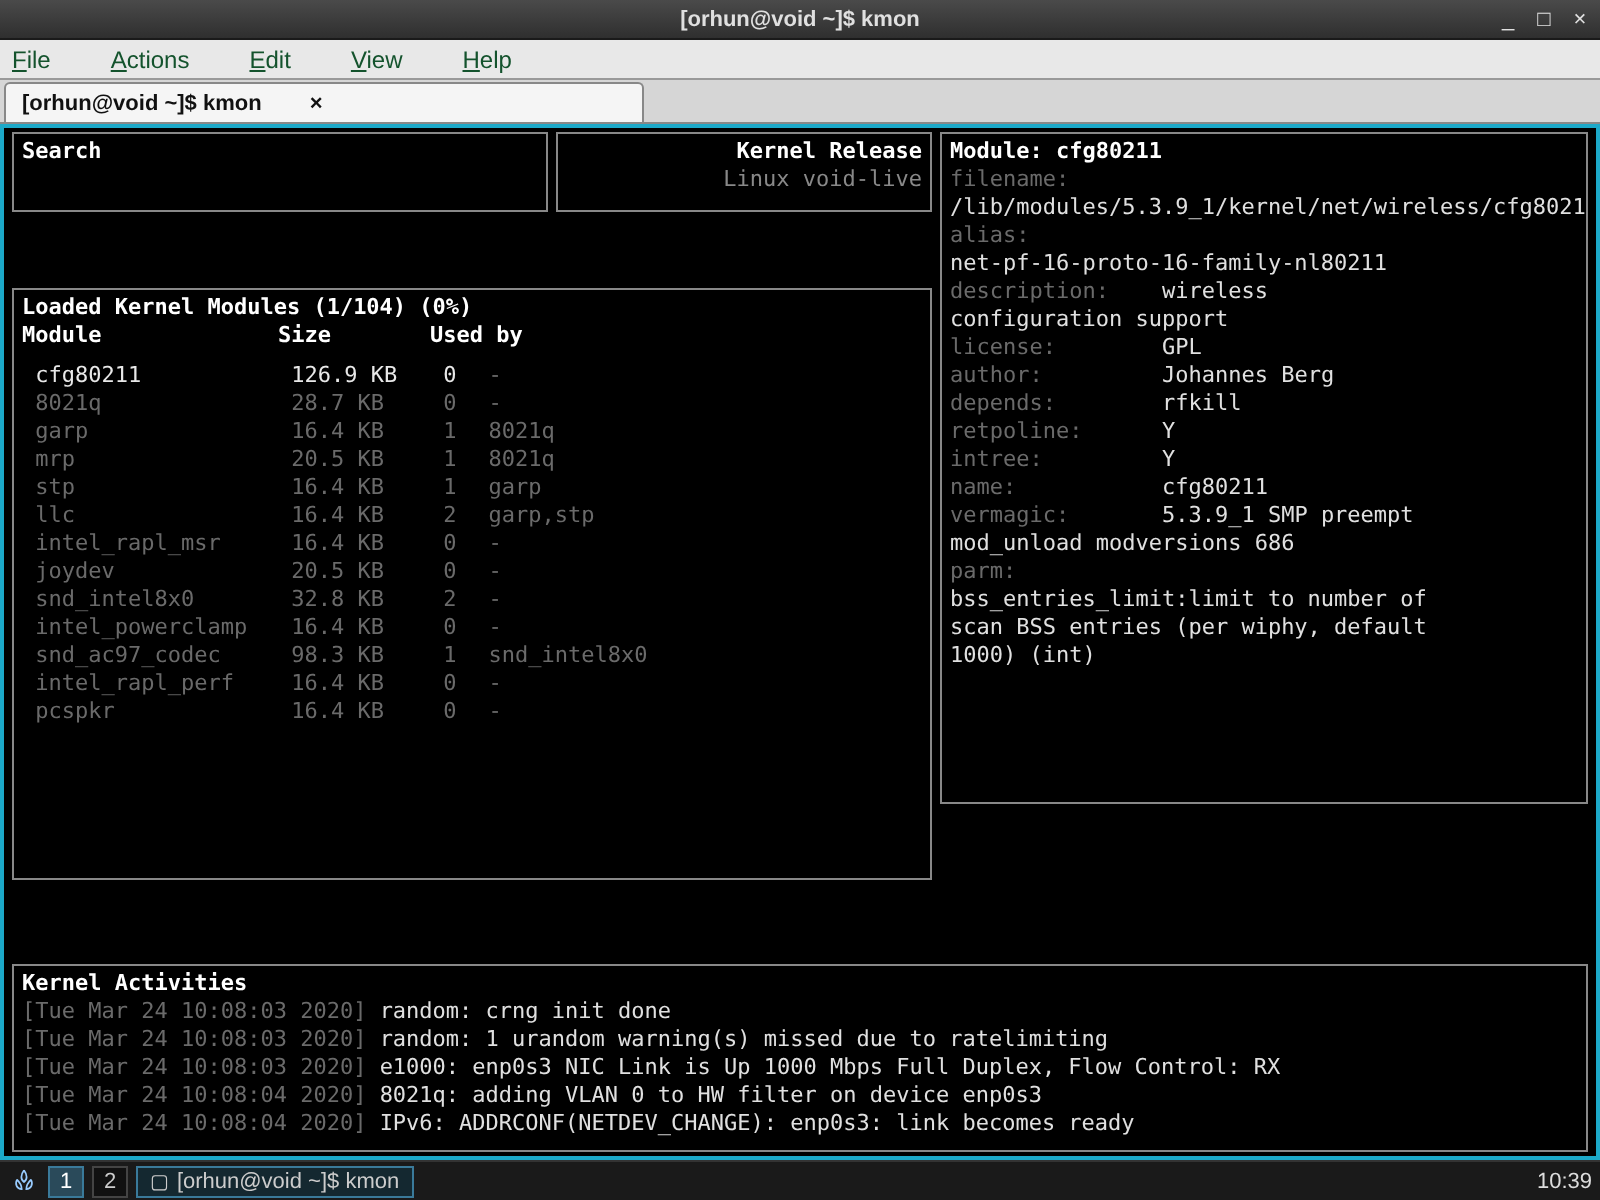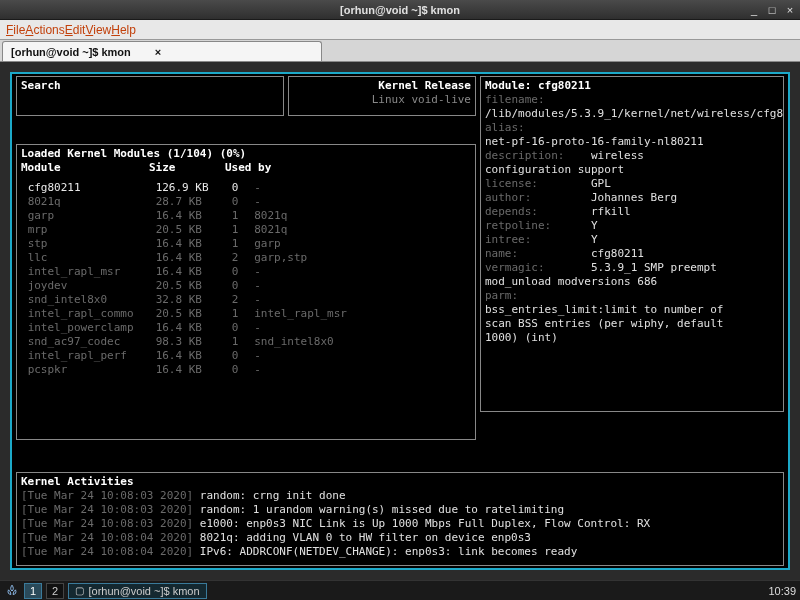--- a/index.html
+++ b/index.html
@@ -36,24 +36,24 @@
     font-weight: normal;
   }
   .titlebar .winbtn { width: 12px; text-align: center; cursor: pointer; }
   
   .menubar {
     background: #e8e8e8;
     height: 20px;
     display: flex;
     align-items: center;
     padding: 0 6px;
-    gap: 0;
+    gap: 30px;
     font-family: sans-serif;
     font-size: 12px;
-    color: #c2410c;
+    color: #14532d;
     border-bottom: 1px solid #999;
   }
   .menubar span { cursor: pointer; }
   .menubar span u { text-decoration: underline; }
   
   .tabstrip {
     background: #d6d6d6;
     height: 22px;
     display: flex;
     align-items: flex-end;
@@ -76,21 +76,21 @@
     gap: 24px;
     min-width: 320px;
     cursor: pointer;
   }
   .tab .tab-x { font-weight: bold; cursor: pointer; }
   
   .terminal {
     flex: 1;
     background: #000;
     border: 2px solid #1ca9c9;
-    margin: 10px;
+    margin: 0;
     padding: 2px 4px;
     line-height: 14px;
     overflow: hidden;
     display: flex;
     flex-direction: column;
     gap: 2px;
   }
   .row1 { display: flex; gap: 4px; }
   .panel {
     border: 1px solid #888;
@@ -228,21 +228,20 @@
         <div id="tblrows">
             <div class="r sel"> <span class="c0">cfg80211        </span><span class="c1">126.9 KB </span><span class="c2">0</span> <span class="c3">-</span></div>
             <div class="r"> <span class="c0">8021q           </span><span class="c1">28.7 KB  </span><span class="c2">0</span> <span class="c3">-</span></div>
             <div class="r"> <span class="c0">garp            </span><span class="c1">16.4 KB  </span><span class="c2">1</span> <span class="c3">8021q</span></div>
             <div class="r"> <span class="c0">mrp             </span><span class="c1">20.5 KB  </span><span class="c2">1</span> <span class="c3">8021q</span></div>
             <div class="r"> <span class="c0">stp             </span><span class="c1">16.4 KB  </span><span class="c2">1</span> <span class="c3">garp</span></div>
             <div class="r"> <span class="c0">llc             </span><span class="c1">16.4 KB  </span><span class="c2">2</span> <span class="c3">garp,stp</span></div>
             <div class="r"> <span class="c0">intel_rapl_msr  </span><span class="c1">16.4 KB  </span><span class="c2">0</span> <span class="c3">-</span></div>
             <div class="r"> <span class="c0">joydev          </span><span class="c1">20.5 KB  </span><span class="c2">0</span> <span class="c3">-</span></div>
             <div class="r"> <span class="c0">snd_intel8x0    </span><span class="c1">32.8 KB  </span><span class="c2">2</span> <span class="c3">-</span></div>
-            <div class="r"> <span class="c0">intel_rapl_commo</span><span class="c1">20.5 KB  </span><span class="c2">1</span> <span class="c3">intel_rapl_msr</span></div>
             <div class="r"> <span class="c0">intel_powerclamp</span><span class="c1">16.4 KB  </span><span class="c2">0</span> <span class="c3">-</span></div>
             <div class="r"> <span class="c0">snd_ac97_codec  </span><span class="c1">98.3 KB  </span><span class="c2">1</span> <span class="c3">snd_intel8x0</span></div>
             <div class="r"> <span class="c0">intel_rapl_perf </span><span class="c1">16.4 KB  </span><span class="c2">0</span> <span class="c3">-</span></div>
             <div class="r"> <span class="c0">pcspkr          </span><span class="c1">16.4 KB  </span><span class="c2">0</span> <span class="c3">-</span></div>
           </div>
       </div>
     </div>
     <div style="flex:1"></div>
   </div>
 

